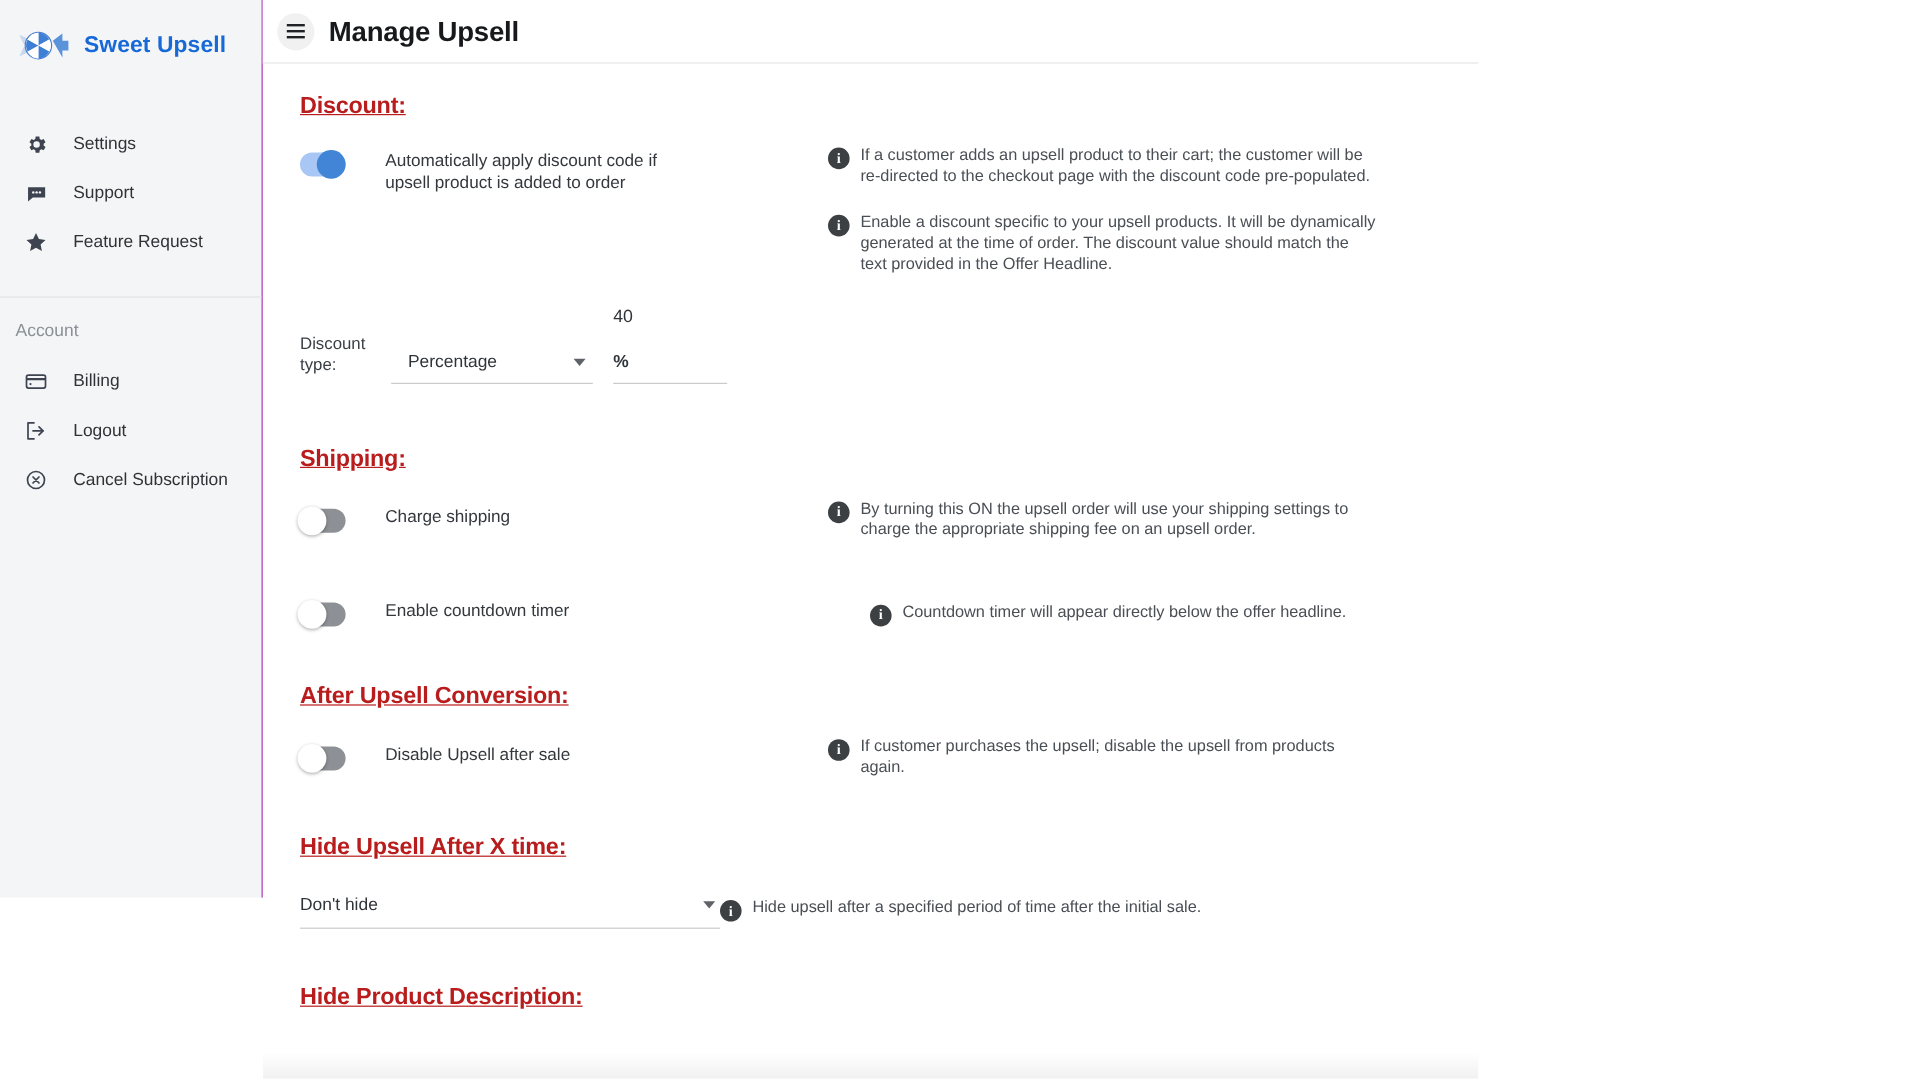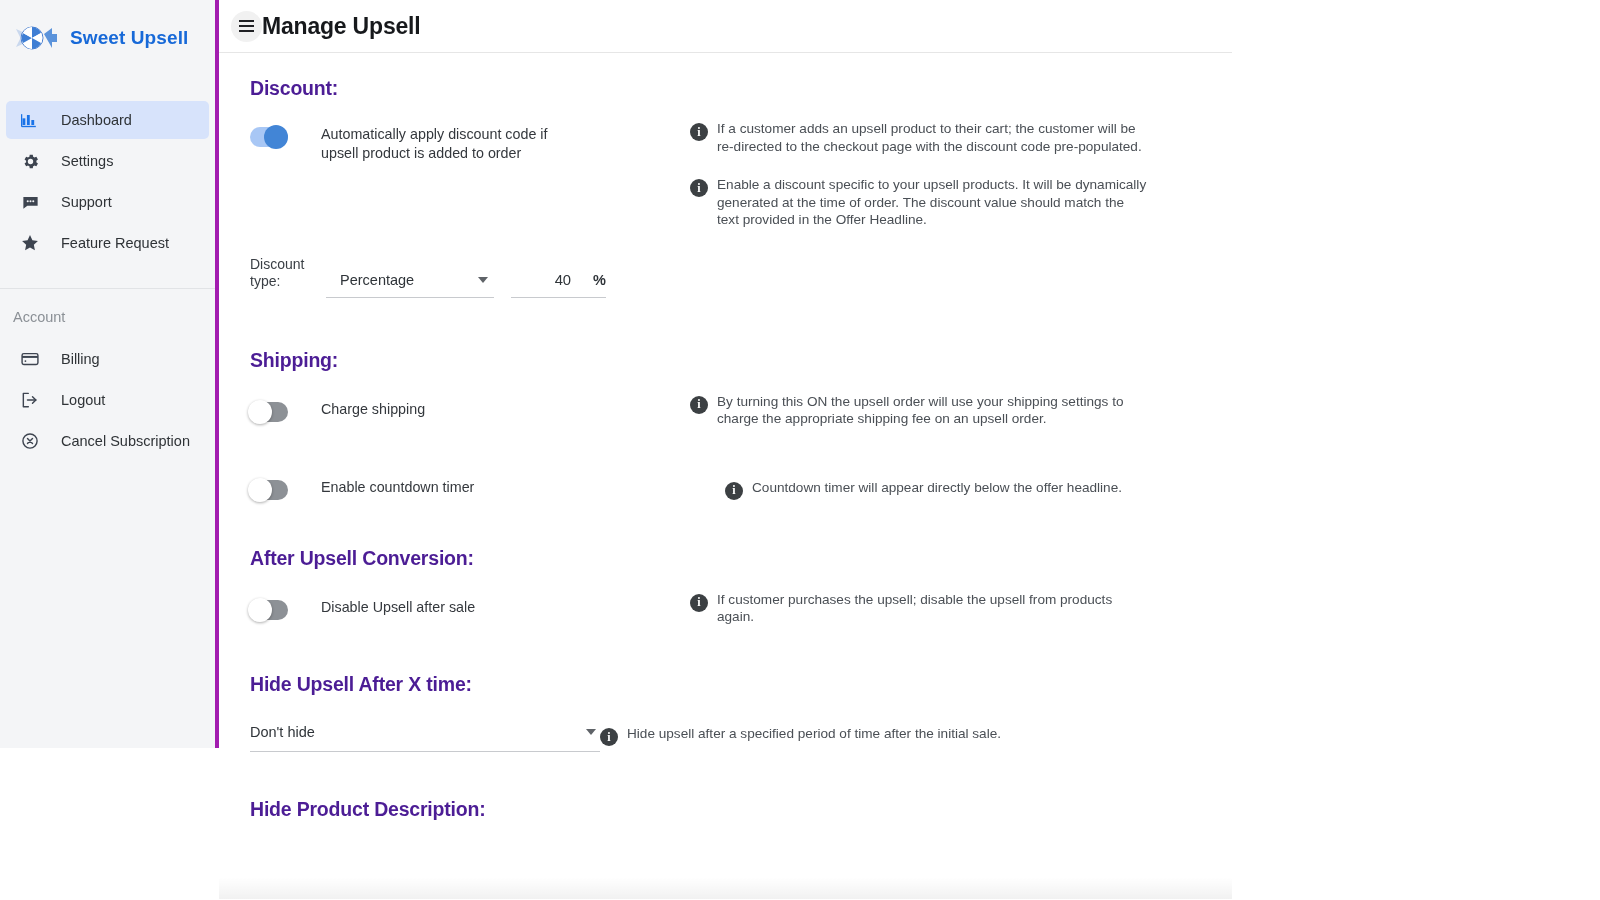--- a/index.html
+++ b/index.html
@@ -8,21 +8,21 @@
     background: #ffffff;
     font-family: "Liberation Sans", sans-serif;
     overflow: hidden;
   }
   .app { display: flex; width: 1600px; height: 900px; position: relative; }
 
   
   .sidebar {
     width: 219px; height: 748px;
     background: #f4f5f7;
-    border-right: 4px solid #a21caf;
+    border-right: 1px solid #a21caf;
     flex: 0 0 219px;
     position: relative;
   }
   .brand {
     display: flex; align-items: center;
     height: 76px; padding-left: 13px; gap: 11px;
   }
   .brand-logo { width: 46px; height: 38px; flex: 0 0 46px; }
   .brand-name {
     font-size: 19px; font-weight: 700; color: #1769d8;
@@ -56,21 +56,21 @@
     padding: 20px 0 12px 13px;
   }
 
   
   .main {
     width: 1013px; flex: 0 0 1013px;
     height: 900px; position: relative; background: #ffffff;
   }
   .topbar {
     height: 53px; display: flex; align-items: center;
-    padding-left: 12px; 
+    padding-left: 12px; gap: 12px;
     border-bottom: 1px solid #e6e6e6;
     background: #fff;
   }
   .hamburger-btn {
     width: 31px; height: 31px; border-radius: 50%;
     background: #f1f1f1;
     display: flex; flex-direction: column;
     align-items: center; justify-content: center; gap: 3px;
     cursor: pointer; flex: 0 0 31px;
   }
@@ -85,22 +85,22 @@
     height: 846px; overflow: hidden; position: relative;
   }
   .card-shadow {
     position: absolute; left: 0; right: 0; bottom: 0; height: 22px;
     background: linear-gradient(to bottom, rgba(0,0,0,0) 0%, rgba(0,0,0,.055) 100%);
     pointer-events: none;
   }
 
   .section { position: relative; }
   .section-title {
-    font-size: 19.5px; font-weight: 700; color: #4c1d95;
-    padding-left: 31px; letter-spacing: -.2px;
+    font-size: 19.5px; font-weight: 700; color: #b91c1c;
+    padding-left: 31px; letter-spacing: -.2px; text-decoration: underline;
   }
 
   .row {
     display: flex; align-items: flex-start;
     padding-left: 31px;
   }
   .row-left { width: 440px; flex: 0 0 440px; display: flex; align-items: flex-start; }
   .row-right { flex: 1; display: flex; align-items: flex-start; gap: 9px; }
 
   
@@ -157,21 +157,21 @@
     width: 0; height: 0;
     border-left: 5px solid transparent;
     border-right: 5px solid transparent;
     border-top: 6px solid #5f6368;
   }
   .num-field {
     width: 95px; margin-left: 17px;
     border-bottom: 1px solid #c8cace;
     padding-bottom: 9px;
     display: flex; align-items: baseline; gap: 22px;
-    justify-content: flex-end; cursor: text;
+    justify-content: flex-end; cursor: text; flex-direction: column;
   }
   .num-value { font-size: 14.8px; color: #2f3439; }
   .num-unit { font-size: 14.5px; font-weight: 700; color: #2f3439; }
 
   .wide-select {
     width: 350px; margin-left: 31px;
     border-bottom: 1px solid #c8cace;
     padding: 0 4px 11px 0;
     display: flex; align-items: center; justify-content: space-between;
     cursor: pointer;
@@ -197,32 +197,20 @@
             <path d="M16 15 L7 20 A11 11 0 0 1 7 10 Z" fill="#3e7ed4"></path>
             <path d="M16 15 L7 10 A11 11 0 0 1 16 4 Z" fill="#ffffff"></path>
             <path d="M28 11 L36 5 L36 11 L41 11 L41 19 L36 19 L36 25 Z" fill="#5b93db"></path>
           </g>
         </svg>
       </span>
       <span class="brand-name">Sweet Upsell</span>
     </div>
 
     <nav class="nav">
-      <div class="nav-item active">
-        <span class="nav-ico">
-          <svg viewBox="0 0 24 24" width="20" height="20" fill="currentColor">
-            <rect x="3" y="10" width="3.4" height="8"></rect>
-              <rect x="8.3" y="6" width="3.4" height="12"></rect>
-            <rect x="13.6" y="12" width="3.4" height="6"></rect>
-            <rect x="2" y="19" width="17" height="1.6"></rect>
-              <rect x="1.2" y="5" width="1.5" height="15"></rect>
-          </svg>
-        </span>
-        <span class="nav-label">Dashboard</span>
-      </div>
       <div class="nav-item">
         <span class="nav-ico">
           <svg viewBox="0 0 24 24" width="19" height="19" fill="currentColor">
             <path d="M19.4 13a7.8 7.8 0 0 0 0-2l2-1.5-2-3.4-2.4 1a7.6 7.6 0 0 0-1.7-1l-.4-2.6h-3.9l-.4 2.6a7.6 7.6 0 0 0-1.7 1l-2.4-1-2 3.4 2 1.5a7.8 7.8 0 0 0 0 2l-2 1.5 2 3.4 2.4-1a7.6 7.6 0 0 0 1.7 1l.4 2.6h3.9l.4-2.6a7.6 7.6 0 0 0 1.7-1l2.4 1 2-3.4zM12 15.4A3.4 3.4 0 1 1 12 8.6a3.4 3.4 0 0 1 0 6.8z"></path>
           </svg>
         </span>
         <span class="nav-label">Settings</span>
       </div>
       <div class="nav-item">
         <span class="nav-ico">

